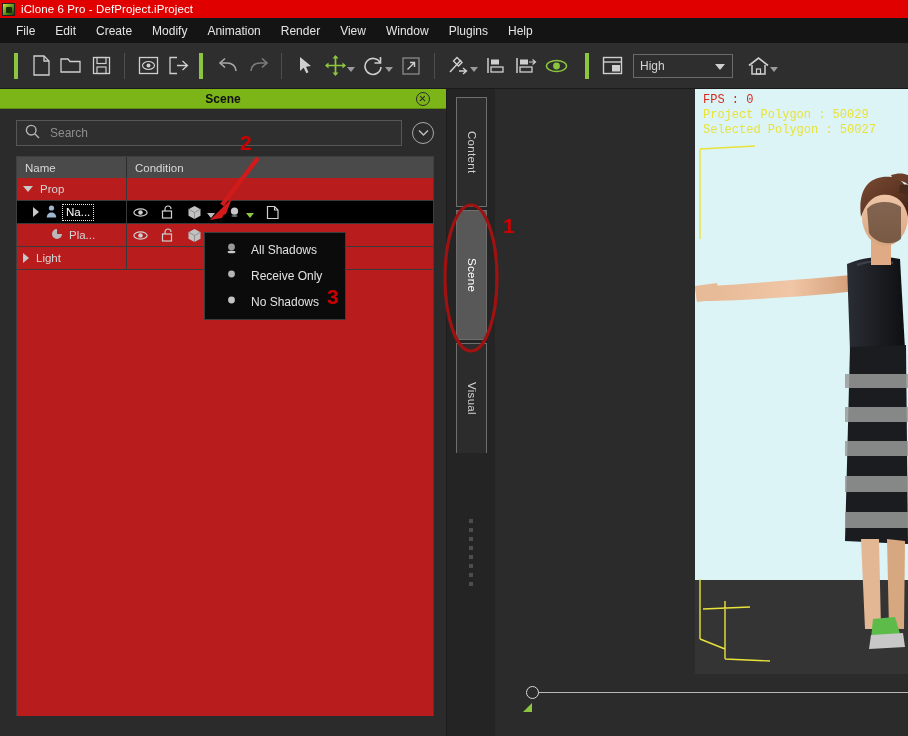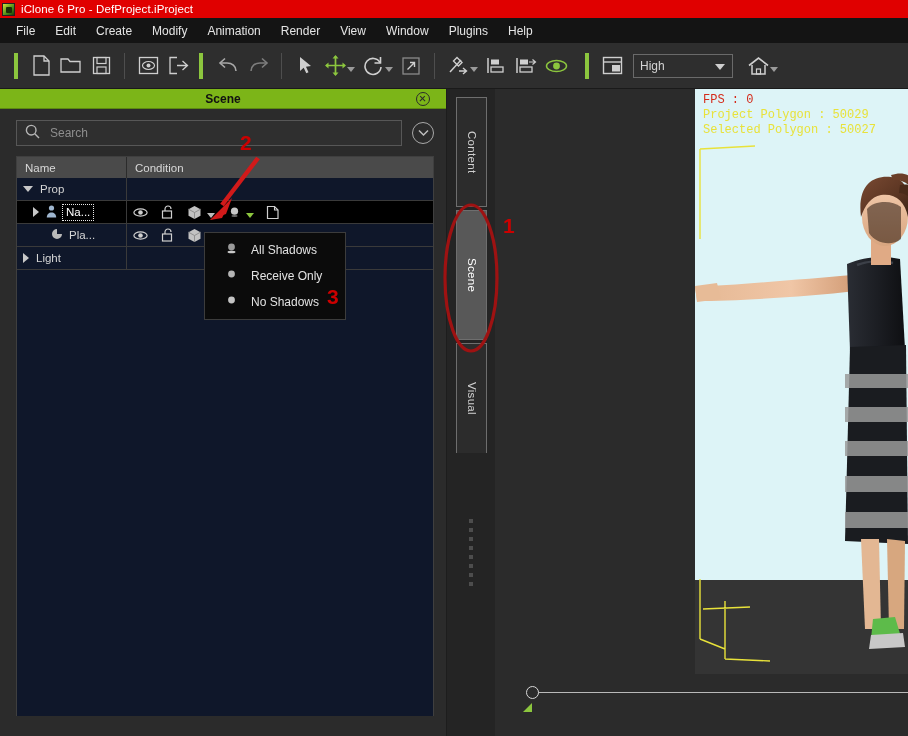--- a/index.html
+++ b/index.html
@@ -105,21 +105,21 @@
   }
   .search-input::placeholder { color: #8e8e8e; }
   .filter-btn {
     width: 22px; height: 22px; border: 1.4px solid #a8a8a8; border-radius: 50%;
     margin-left: 10px; display: flex; align-items: center;
     justify-content: center; cursor: default;
   }
 
   
   .tree-wrap { margin: 0 12px 0 16px; border: 1px solid #3f3f3f; border-bottom: none;
-               height: 560px; background: #0f172a; }
+               height: 560px; background: #b91c1c; }
   .tree-head { display: flex; height: 21px; background: #4a4a4a; }
   .tree-head .th {
     color: #d8d8d8; font-size: 11.5px; display: flex; align-items: center;
     padding-left: 8px;
   }
   .th.c-name { width: 110px; border-right: 1px solid #2b2b2b; }
   .th.c-cond { flex: 1; }
 
   .tree-row {
     display: flex; height: 23px; align-items: center;

